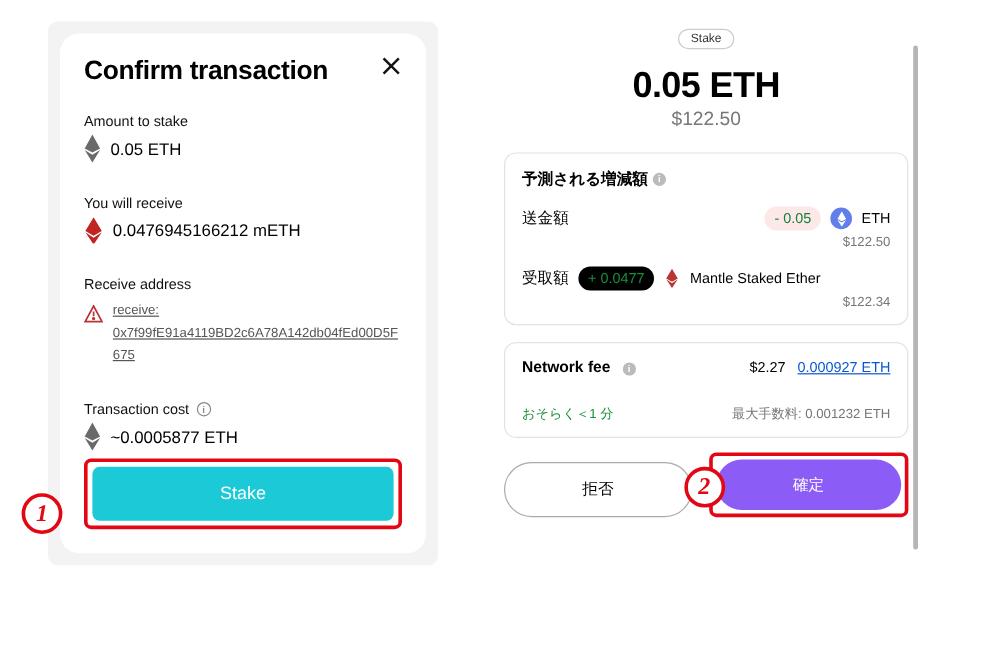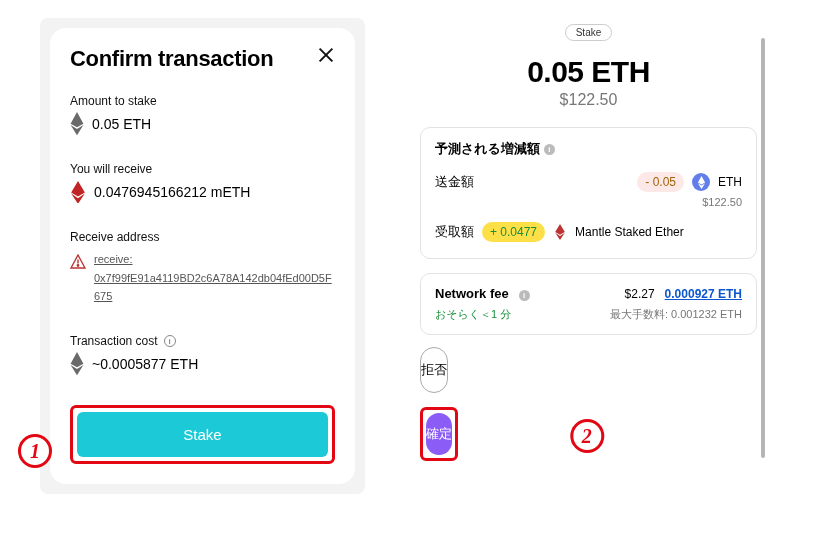--- a/index.html
+++ b/index.html
@@ -188,22 +188,22 @@
     margin-bottom: 4px;
   }
   .chg-row .label { flex: 0 0 auto; font-weight: 500; }
   .chg-row .spacer { flex: 1; }
   .pill {
     padding: 3px 8px;
     border-radius: 12px;
     font-size: 12px;
     font-weight: 500;
   }
-  .pill-red   { background: #fde8e8; color: #a16207; }
-  .pill-green { background: #fde047; color: #1a8f3a; }
+  .pill-red   { background: #fde8e8; color: #15803d; }
+  .pill-green { background: #000000; color: #1a8f3a; }
   .coin-eth {
     width: 18px; height: 18px; border-radius: 50%;
     background: #627eea; display: inline-flex;
     align-items: center; justify-content: center;
   }
   .coin-eth svg { width: 9px; height: 13px; }
   .coin-mantle {
     display: inline-flex; align-items: center; color: #b33;
   }
   .asset-name { font-weight: 500; font-size: 12px; }
@@ -223,45 +223,44 @@
   }
   .fee-row1 {
     display: flex;
     gap: 10px;
     align-items: baseline;
   }
   .fee-row1 .nf { font-weight: 600; font-size: 13px; }
   .fee-row1 .sp { flex: 1; }
   .fee-row1 .usd2 { color: #000000; }
   .fee-row1 .eth-link {
-    color: #0b57d0; font-weight: 700;
+    color: #0b57d0; font-weight: 400;
     text-decoration: underline;
   }
   .fee-row2 {
     display: flex;
     justify-content: space-between;
-    margin-top: 6px;
+    margin-top: 24px;
     font-size: 11px;
   }
   .fee-row2 .time { color: #1a8f3a; }
   .fee-row2 .max  { color: #777; }
   .show-data {
     text-align: center;
     color: #0b57d0;
     font-size: 12px;
     font-weight: 500;
     margin-bottom: 10px;
     cursor: pointer;
   }
   .btn-row {
     display: flex;
     gap: 14px;
-    align-items: flex-start;
+    align-items: flex-end;
     position: relative;
-    flex-direction: column;
   }
   .reject-btn {
     flex: 1;
     border: 1px solid #aaa;
     background: #fff;
     border-radius: 28px;
     padding: 13px 0;
     font-size: 13px;
     cursor: pointer;
   }
@@ -331,21 +330,21 @@
       <div class="text">
         <span>receive:</span>
         <span>0x7f99fE91a4119BD2c6A78A142db04fEd00D5F675</span>
       </div>
     </div>
 
     <div class="lbl">
       <span>Transaction cost</span>
       <span class="info-ico">i</span>
     </div>
-    <div class="val-row" style="margin-bottom:31px">
+    <div class="val-row" style="margin-bottom:8px">
       <span class="eth-ico">
         <svg viewBox="0 0 12 20" fill="currentColor">
             <path d="M6 0 L11.5 10 L6 13 L0.5 10 Z M6 14.5 L11.5 11.2 L6 20 L0.5 11.2 Z"></path>
           </svg>
       </span>
       <span>~0.0005877 ETH</span>
     </div>
 
     <div class="stake-row-wrap">
       <button class="stake-btn">Stake</button>
@@ -384,20 +383,21 @@
     <div class="chg-row">
       <span class="label">受取額</span>
       <span class="pill pill-green">+ 0.0477</span>
       <span class="coin-mantle">
         <svg viewBox="0 0 14 20" width="14" height="16" fill="currentColor">
             <path d="M7 0 L13 10 L7 13.5 L1 10 Z M7 15 L13 11 L7 20 L1 11 Z"></path>
           </svg>
       </span>
       <span class="asset-name">Mantle Staked Ether</span>
     </div>
+    <div class="sub-usd last">$122.34</div>
   </div>
 
   <div class="fee-box">
     <div class="fee-row1">
       <span class="nf">Network fee</span>
       <span class="info-gray">i</span>
       <span class="sp"></span>
       <span class="usd2">$2.27</span>
       <span class="eth-link">0.000927 ETH</span>
     </div>

